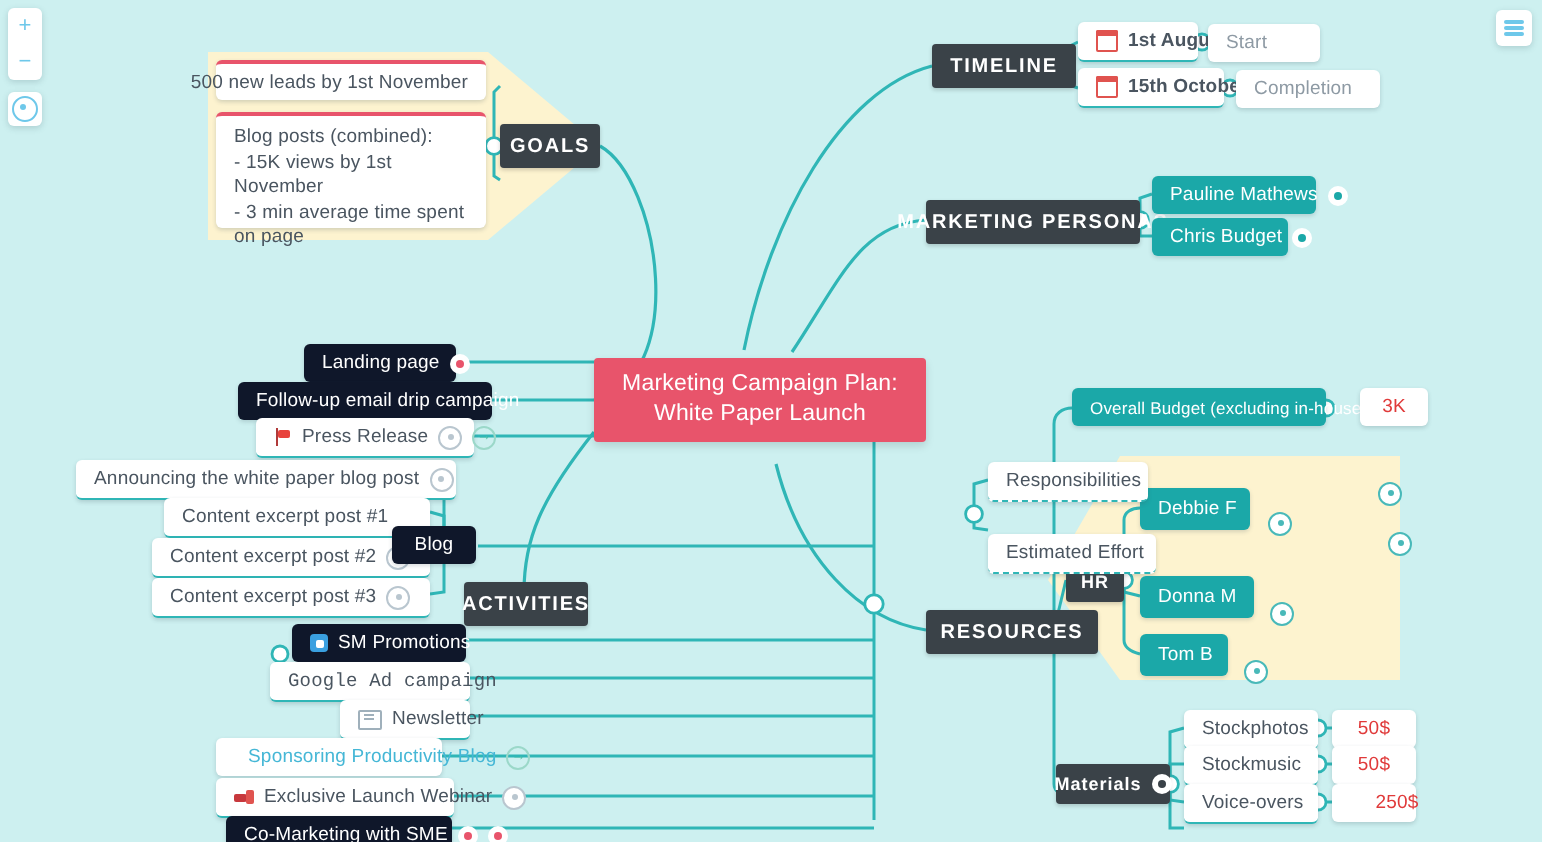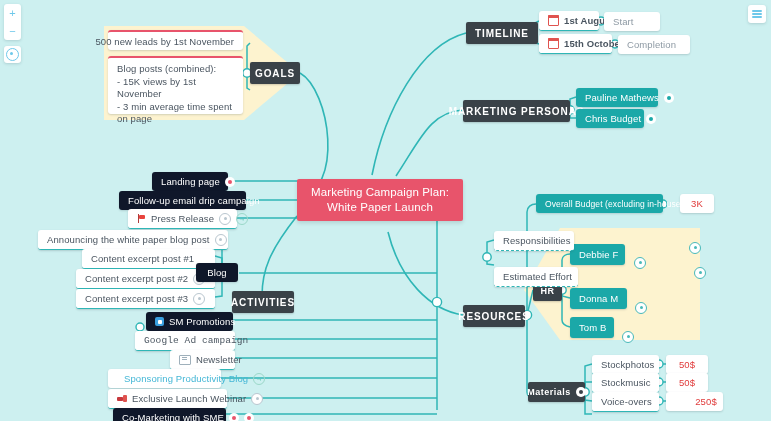--- a/index.html
+++ b/index.html
@@ -349,21 +349,21 @@
     <span>Exclusive Launch Webinar</span>
     <span class="badge o"></span>
   </div>
 
   <div class="node n-pink" style="left:113px;top:408px;width:113px;">
     <span>Co-Marketing with SME</span>
     <span class="badge w"></span>
     <span class="badge w"></span>
   </div>
 
-  <div class="node n-dark" style="left:463px;top:305px;width:62px;">
+  <div class="node n-dark" style="left:463px;top:305px;width:86px;">
     <span>RESOURCES</span>
   </div>
 
   <div class="node n-teal" style="left:536px;top:194px;width:127px;">
     <span style="font-size:8.5px;">Overall Budget (excluding in-house staff)</span>
   </div>
   <div class="node n-white centerv" style="left:680px;top:194px;width:34px;justify-content:center;">
     <span class="price">3K</span>
   </div>
 
@@ -403,21 +403,21 @@
   <div class="node n-white teal-b" style="left:592px;top:373px;width:67px;">
     <span>Stockmusic</span>
   </div>
   <div class="node n-white centerv" style="left:666px;top:373px;width:42px;">
     <span class="price">50$</span>
   </div>
 
   <div class="node n-white teal-b" style="left:592px;top:392px;width:67px;">
     <span>Voice-overs</span>
   </div>
-  <div class="node n-white centerv" style="left:666px;top:392px;width:57px;padding-left:32px;">
+  <div class="node n-white centerv" style="left:666px;top:392px;width:42px;padding-left:32px;">
     <span class="price">250$</span>
   </div>
 
   <div style="position:absolute;left:629px;top:250px;"><span class="badge ot"></span></div>
   <div style="position:absolute;left:630px;top:295px;"><span class="badge ot"></span></div>
   <div style="position:absolute;left:617px;top:324px;"><span class="badge ot"></span></div>
   <div style="position:absolute;left:684px;top:235px;"><span class="badge ot"></span></div>
   <div style="position:absolute;left:689px;top:260px;"><span class="badge ot"></span></div>
 
 </div>

